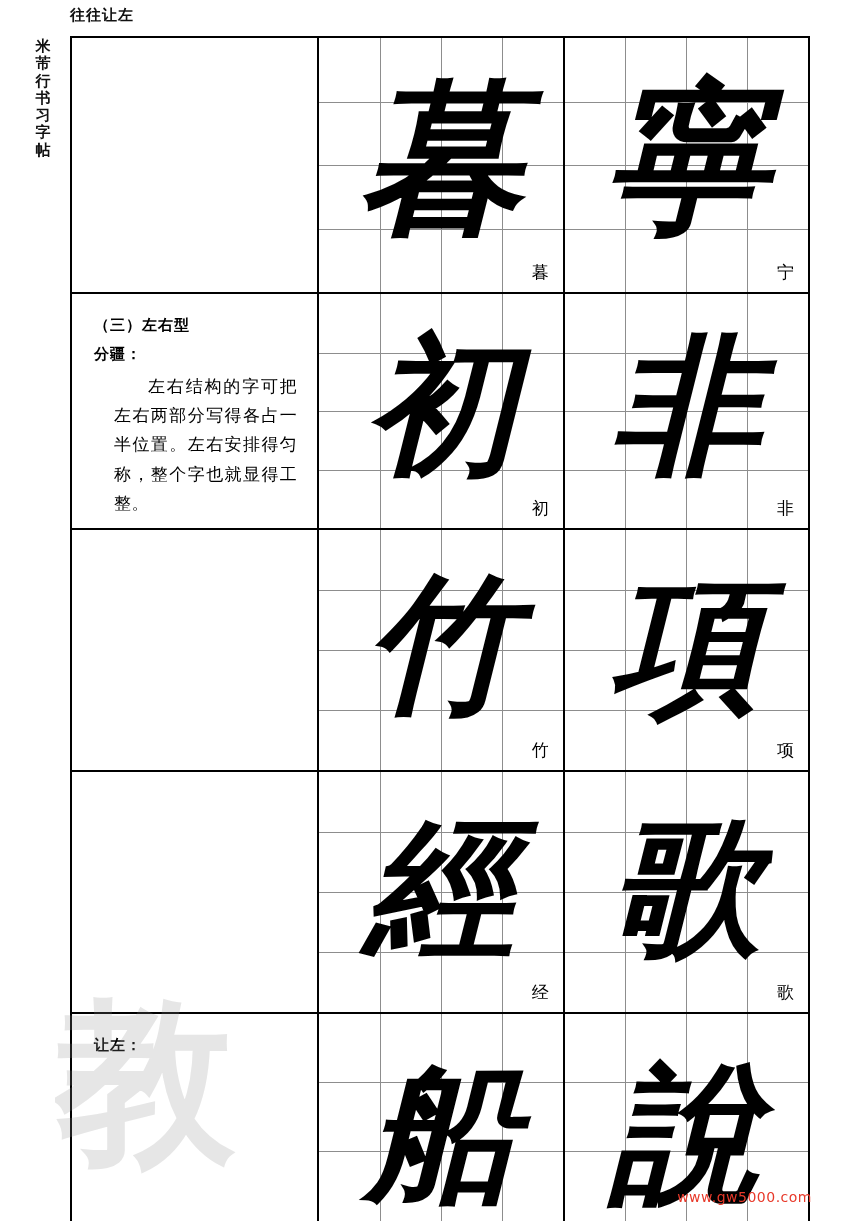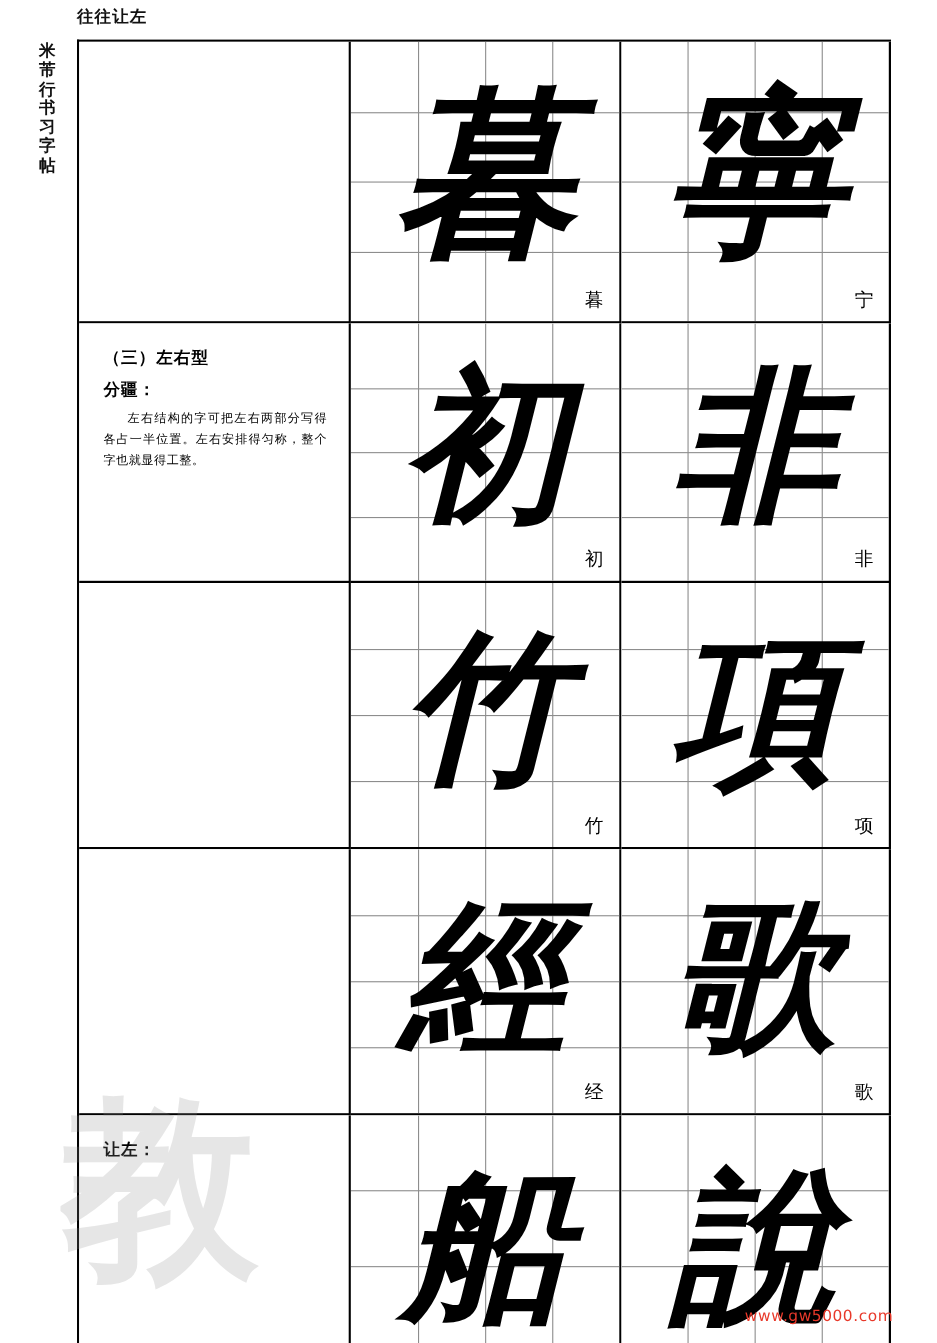--- a/index.html
+++ b/index.html
@@ -85,26 +85,27 @@
     margin-bottom: 10px;
     letter-spacing: 1px;
   }
   .tb-subheading {
     font-size: 15px;
     font-weight: bold;
     margin-bottom: 8px;
     letter-spacing: 1px;
   }
   .tb-body {
-    font-size: 11px;
+    font-size: 17px;
     line-height: 1.72;
     text-indent: 2em;
     text-align: justify;
     letter-spacing: 0.5px;
     font-family: "DejaVu Serif", "Liberation Serif", serif;
+    margin-left: 20px;
   }
 
   
   .grid-bg {
     position: absolute;
     inset: 0;
   }
   .grid-bg .vline,
   .grid-bg .hline {
     position: absolute;

